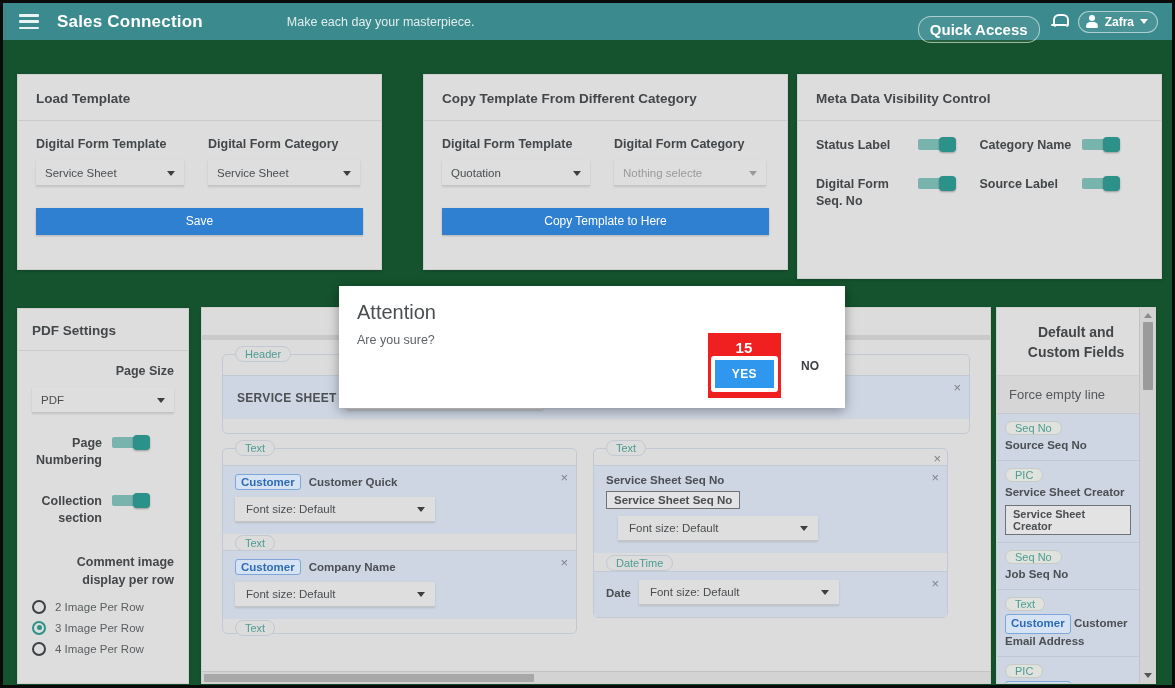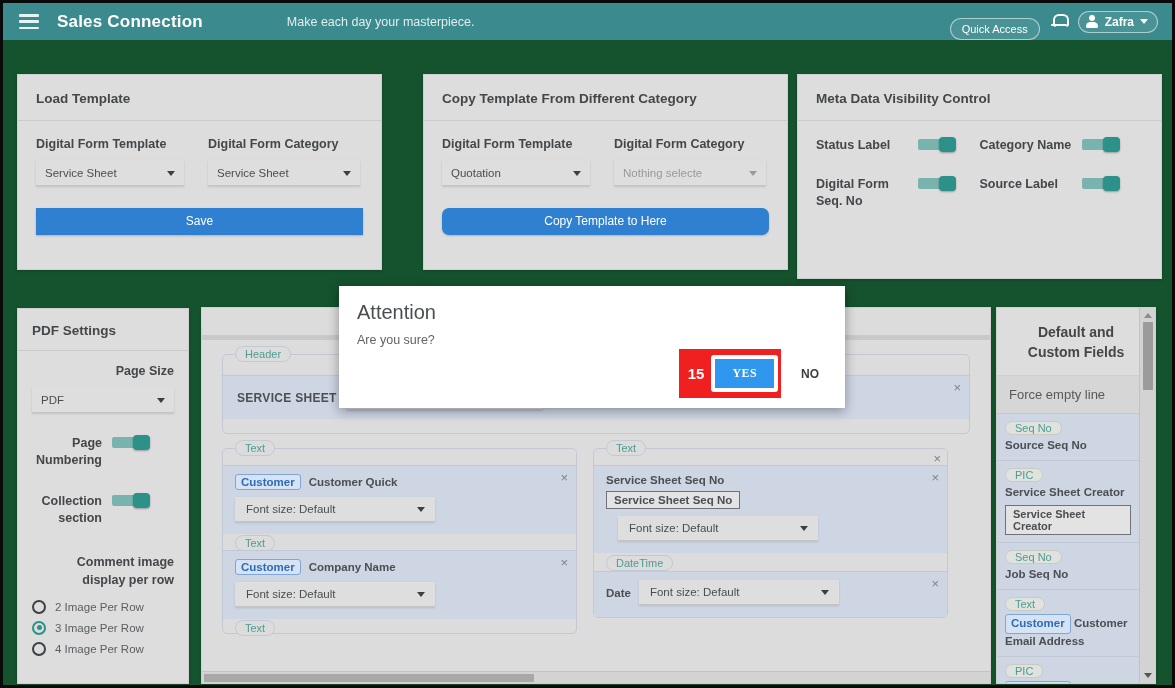--- a/index.html
+++ b/index.html
@@ -27,21 +27,21 @@
   }
   .hamburger { width: 20px; height: 15px; margin-left: 16px; margin-right: 18px;
     display: flex; flex-direction: column; justify-content: space-between; cursor: pointer; }
   .hamburger span { display: block; height: 2.5px; background: #e9f3f3; border-radius: 1px; }
   .brand { font-size: 17px; font-weight: bold; letter-spacing: .2px; color: #ffffff; }
   .tagline { font-size: 12.5px; color: #e3eeee; margin-left: 84px; }
   .topbar-right { margin-left: auto; display: flex; align-items: center; gap: 11px; padding-right: 14px; }
   .pill {
     border: 1px solid rgba(255,255,255,.55);
     border-radius: 13px; padding: 4px 11px;
-    font-size: 11px; font-weight: normal; color: #ffffff;
+    font-size: 15px; font-weight: bold; color: #ffffff;
     background: rgba(255,255,255,.08); cursor: pointer; white-space: nowrap; margin-top: 15px;
   }
   .bell { width: 16px; height: 18px; position: relative; cursor: pointer; }
   .bell::before {
     content: ""; position: absolute; left: 2px; top: 1px;
     width: 12px; height: 11px; border: 2px solid #fff;
     border-radius: 6px 6px 3px 3px; border-bottom: none;
   }
   .bell::after {
     content: ""; position: absolute; left: 0px; top: 11px;
@@ -239,28 +239,28 @@
     background: #ffffff;
     box-shadow: 0 3px 11px rgba(0,0,0,.35);
   }
   .modal-title { font-size: 20px; color: #4a4e51; padding: 15px 18px 0 18px; font-weight: normal; }
   .modal-body { font-size: 12.5px; color: #5f6366; padding: 9px 18px 0 18px; }
   .modal-actions { position: absolute; right: 14px; bottom: 10px; display: flex; align-items: center; gap: 0; }
   .hl-box {
     display: flex; align-items: center;
     background: #f02020; padding: 3px 0 3px 0;
     border: 3px solid #f02020;
+    flex-direction: column;
   }
   .hl-num { color: #ffffff; font-size: 15px; font-weight: bold; padding: 0 7px 0 6px; }
   .btn-yes {
     background: #2f97ee; color: #ffffff;
     font-size: 12px; font-weight: bold; letter-spacing: .4px;
     padding: 7px 17px; border-radius: 3px; cursor: pointer;
     border: 4px solid #ffffff;
-    font-family: Liberation Serif, serif;
   }
   .btn-no {
     font-size: 12px; font-weight: bold; color: #3b3f42;
     padding: 7px 12px; margin-left: 8px; cursor: pointer;
   }
 </style>
 </head>
 <body>
 
 <div id="root">
@@ -319,21 +319,21 @@
           </div>
         </div>
         <div style="width:152px;">
           <div class="field-label">Digital Form Category</div>
           <div class="select muted">
             <span>Nothing selecte</span>
             <span class="caret"></span>
           </div>
         </div>
       </div>
-      <div class="btn-primary" style="margin-top:22px; width:100%;border-radius:7px;">Copy Template to Here</div>
+      <div class="btn-primary" style="margin-top:22px; width:100%;">Copy Template to Here</div>
     </div>
   </div>
 
   <div class="card" style="left:794px; top:71px; width:365px; height:205px;">
     <div class="card-head">Meta Data Visibility Control</div>
     <div class="card-body meta-grid">
 
       <div class="meta-item">
         <div class="lbl">Status Label</div>
         <div class="toggle">

